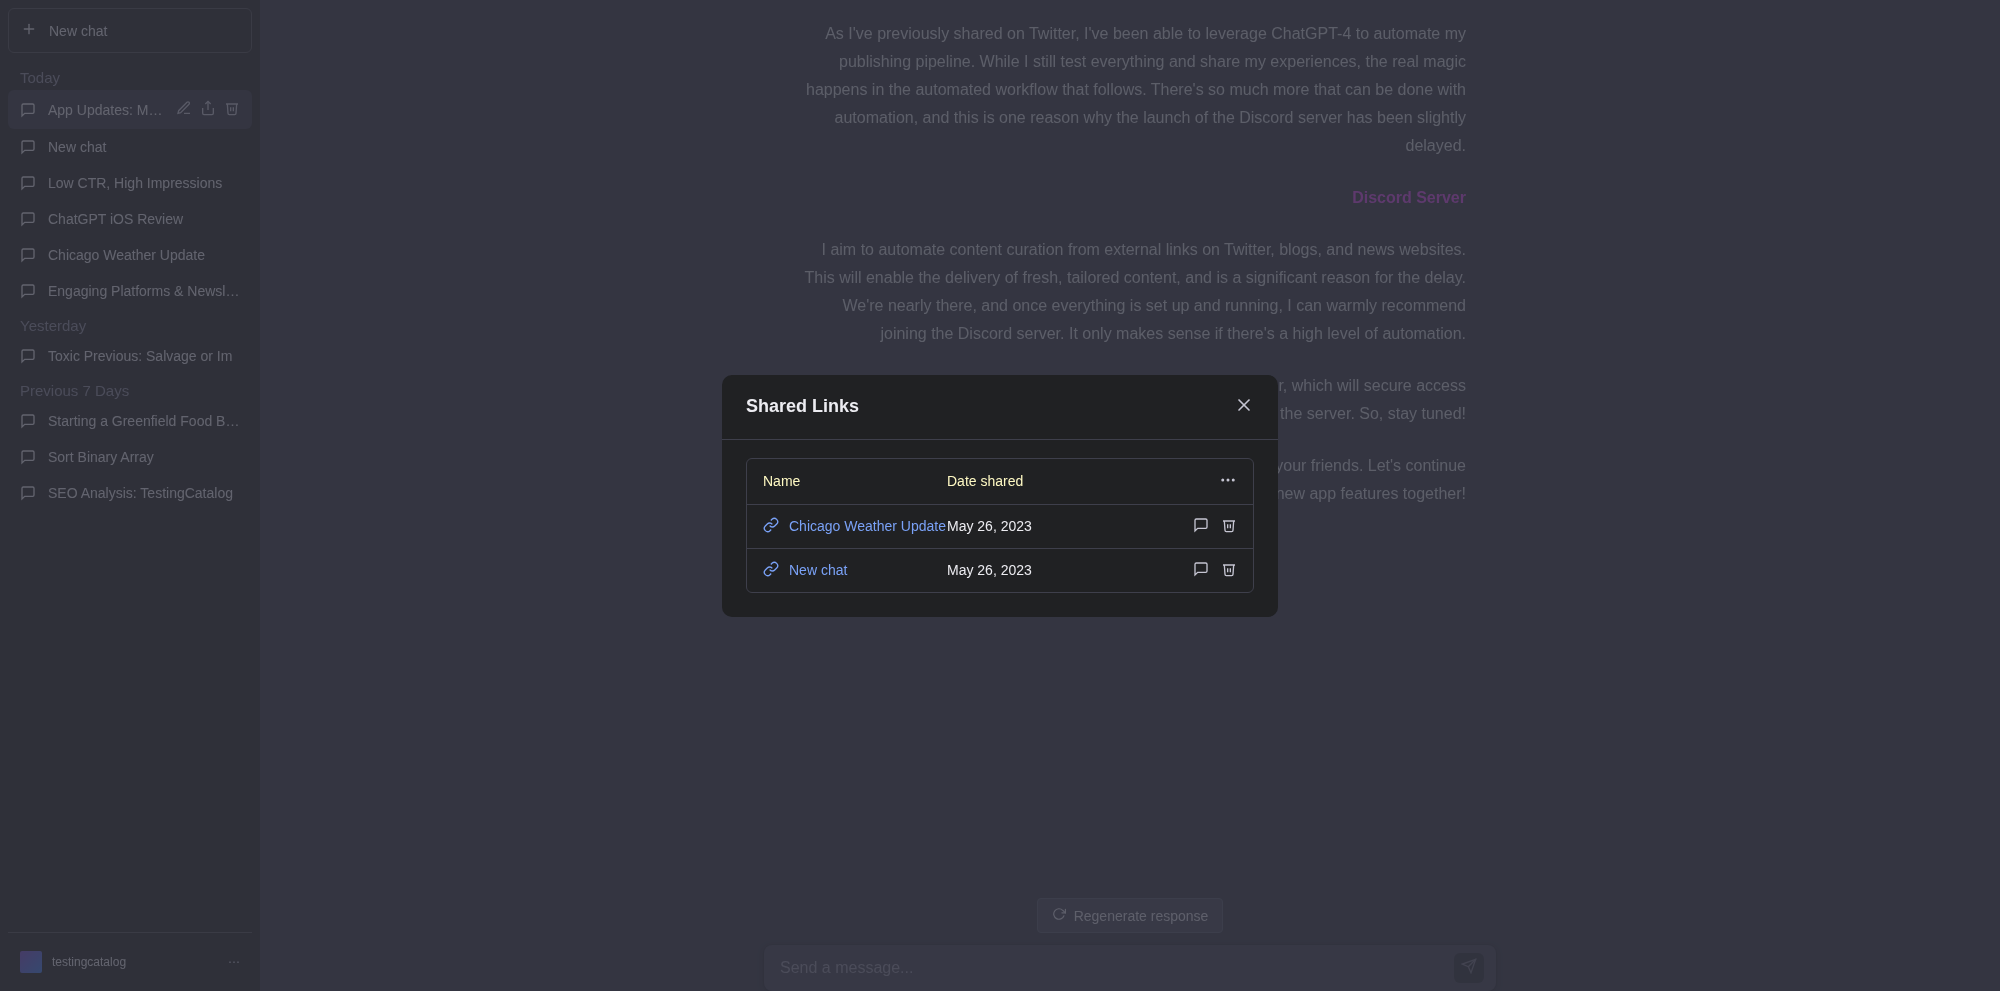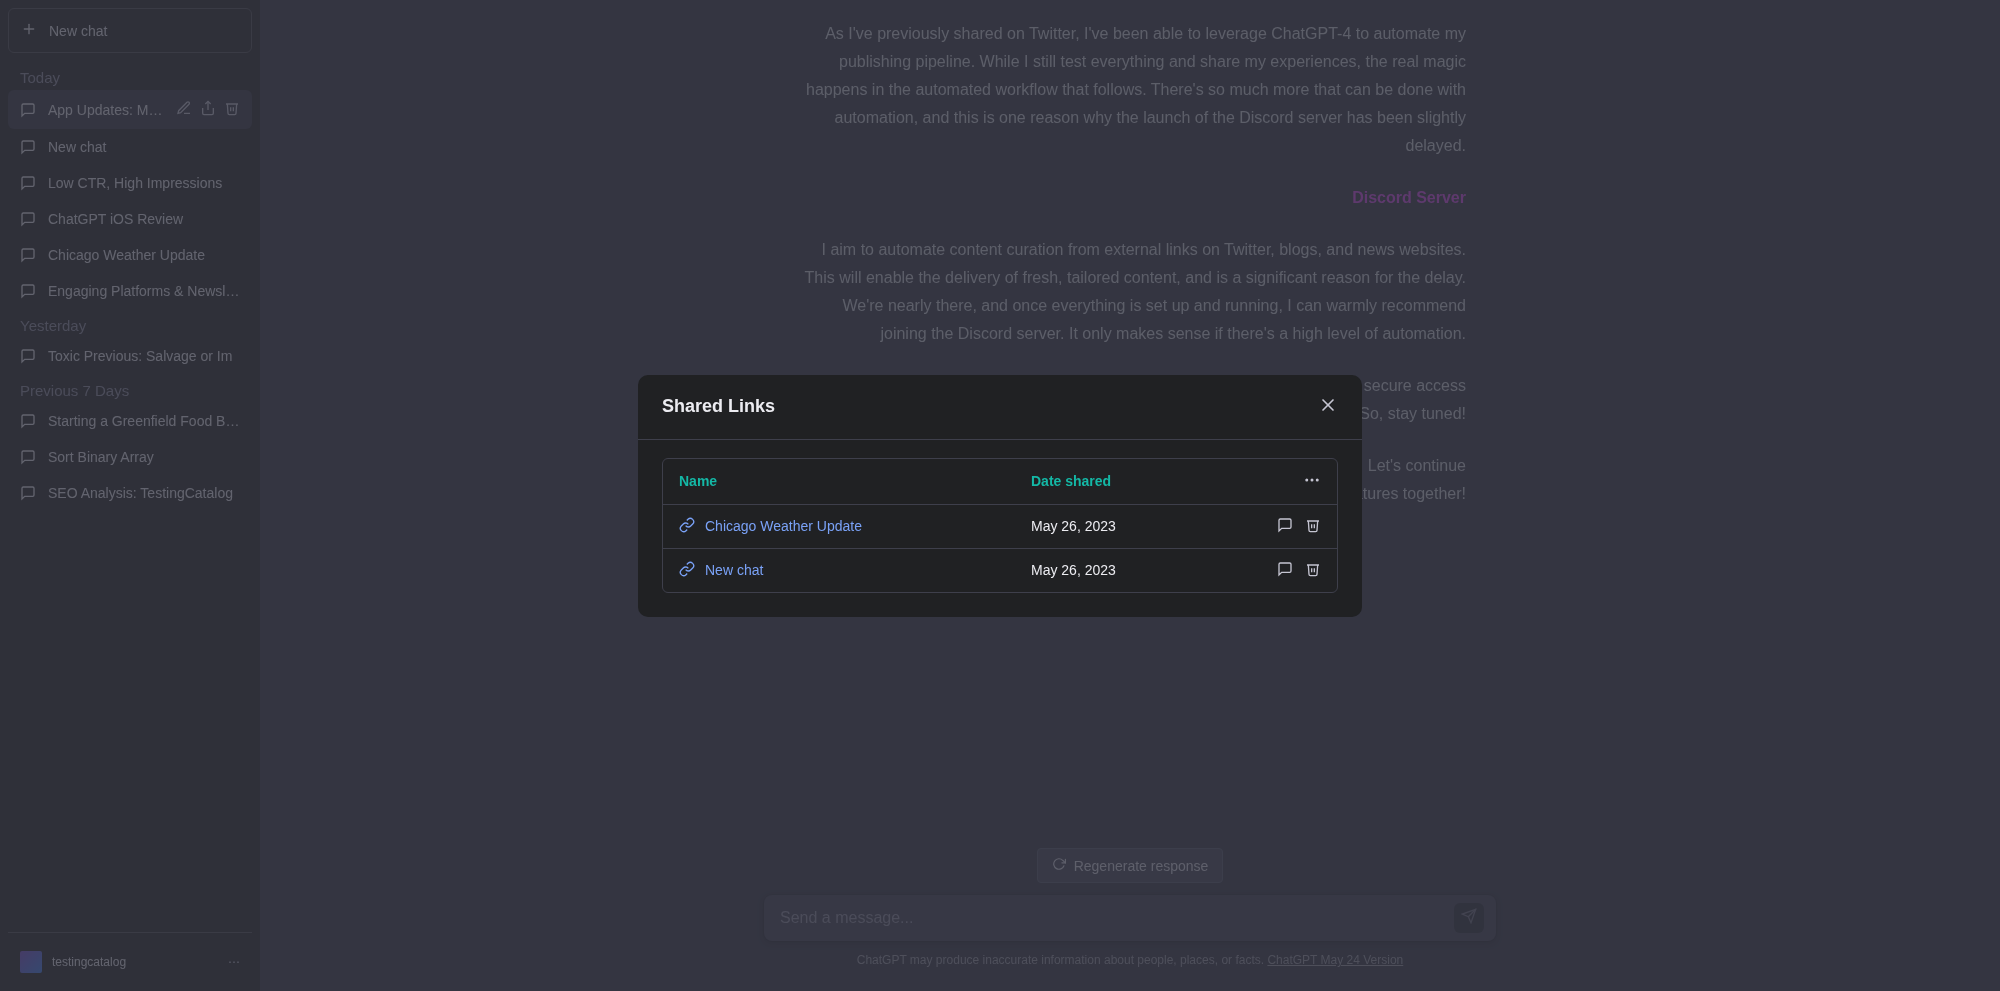--- a/index.html
+++ b/index.html
@@ -102,21 +102,20 @@
     line-height: 1.75;
     color: #d1d5db;
     text-align: right;
   }
   .content-inner p { margin-bottom: 24px; }
   .content-inner strong { color: #d946ef; font-weight: 600; }
 
   .bottom-panel {
     position: absolute;
     left: 0; right: 0; bottom: 0;
-    padding-bottom: 24px;
     background: linear-gradient(180deg, rgba(52,53,65,0) 0%, #343541 40%);
   }
   .regen-wrap { display: flex; justify-content: center; margin-bottom: 12px; }
   .regen-btn {
     display: flex;
     align-items: center;
     gap: 8px;
     background: #444654;
     border: 1px solid #565869;
     color: #d9d9e3;
@@ -175,21 +174,21 @@
   .overlay {
     position: fixed;
     inset: 0;
     background: rgba(52,53,65,0.75);
     display: flex;
     align-items: center;
     justify-content: center;
     z-index: 50;
   }
   .modal {
-    width: 724px;
+    width: 556px;
     background: #202123;
     border-radius: 10px;
     color: #ececf1;
     overflow: hidden;
   }
   .modal-header {
     display: flex;
     align-items: center;
     justify-content: space-between;
     padding: 20px 24px;
@@ -208,21 +207,21 @@
   }
   .tr {
     display: grid;
     grid-template-columns: 1fr 200px 90px;
     align-items: center;
     padding: 12px 16px;
     border-bottom: 1px solid #3e3f4b;
     font-size: 14px;
   }
   .tr:last-child { border-bottom: none; }
-  .tr.head { color: #14b8a6; font-weight: 700; }
+  .tr.head { color: #fef9c3; font-weight: 400; }
   .tr.head .th:last-child { text-align: right; }
   .link-cell {
     display: flex;
     align-items: center;
     gap: 10px;
     color: #7aa2f7;
   }
   .link-cell svg { width: 16px; height: 16px; stroke: #7aa2f7; }
   .link-cell span { color: #7aa2f7; cursor: pointer; }
   .actions { display: flex; gap: 12px; justify-content: flex-end; }
@@ -374,23 +373,20 @@
           <div class="send-btn">
             <span>
               <svg viewBox="0 0 24 24" fill="none" stroke-width="2" stroke-linecap="round">
                   <line x1="22" y1="2" x2="11" y2="13"></line>
                   <polygon points="22 2 15 22 11 13 2 9 22 2"></polygon>
                 </svg>
             </span>
           </div>
         </div>
       </div>
-      <div class="footnote">
-        <span>ChatGPT may produce inaccurate information about people, places, or facts. </span><a>ChatGPT May 24 Version</a>
-      </div>
     </div>
   </main>
 </div>
 
 <div class="overlay">
   <div class="modal">
     <div class="modal-header">
       <h2>Shared Links</h2>
       <div class="close-btn">
         <span>

